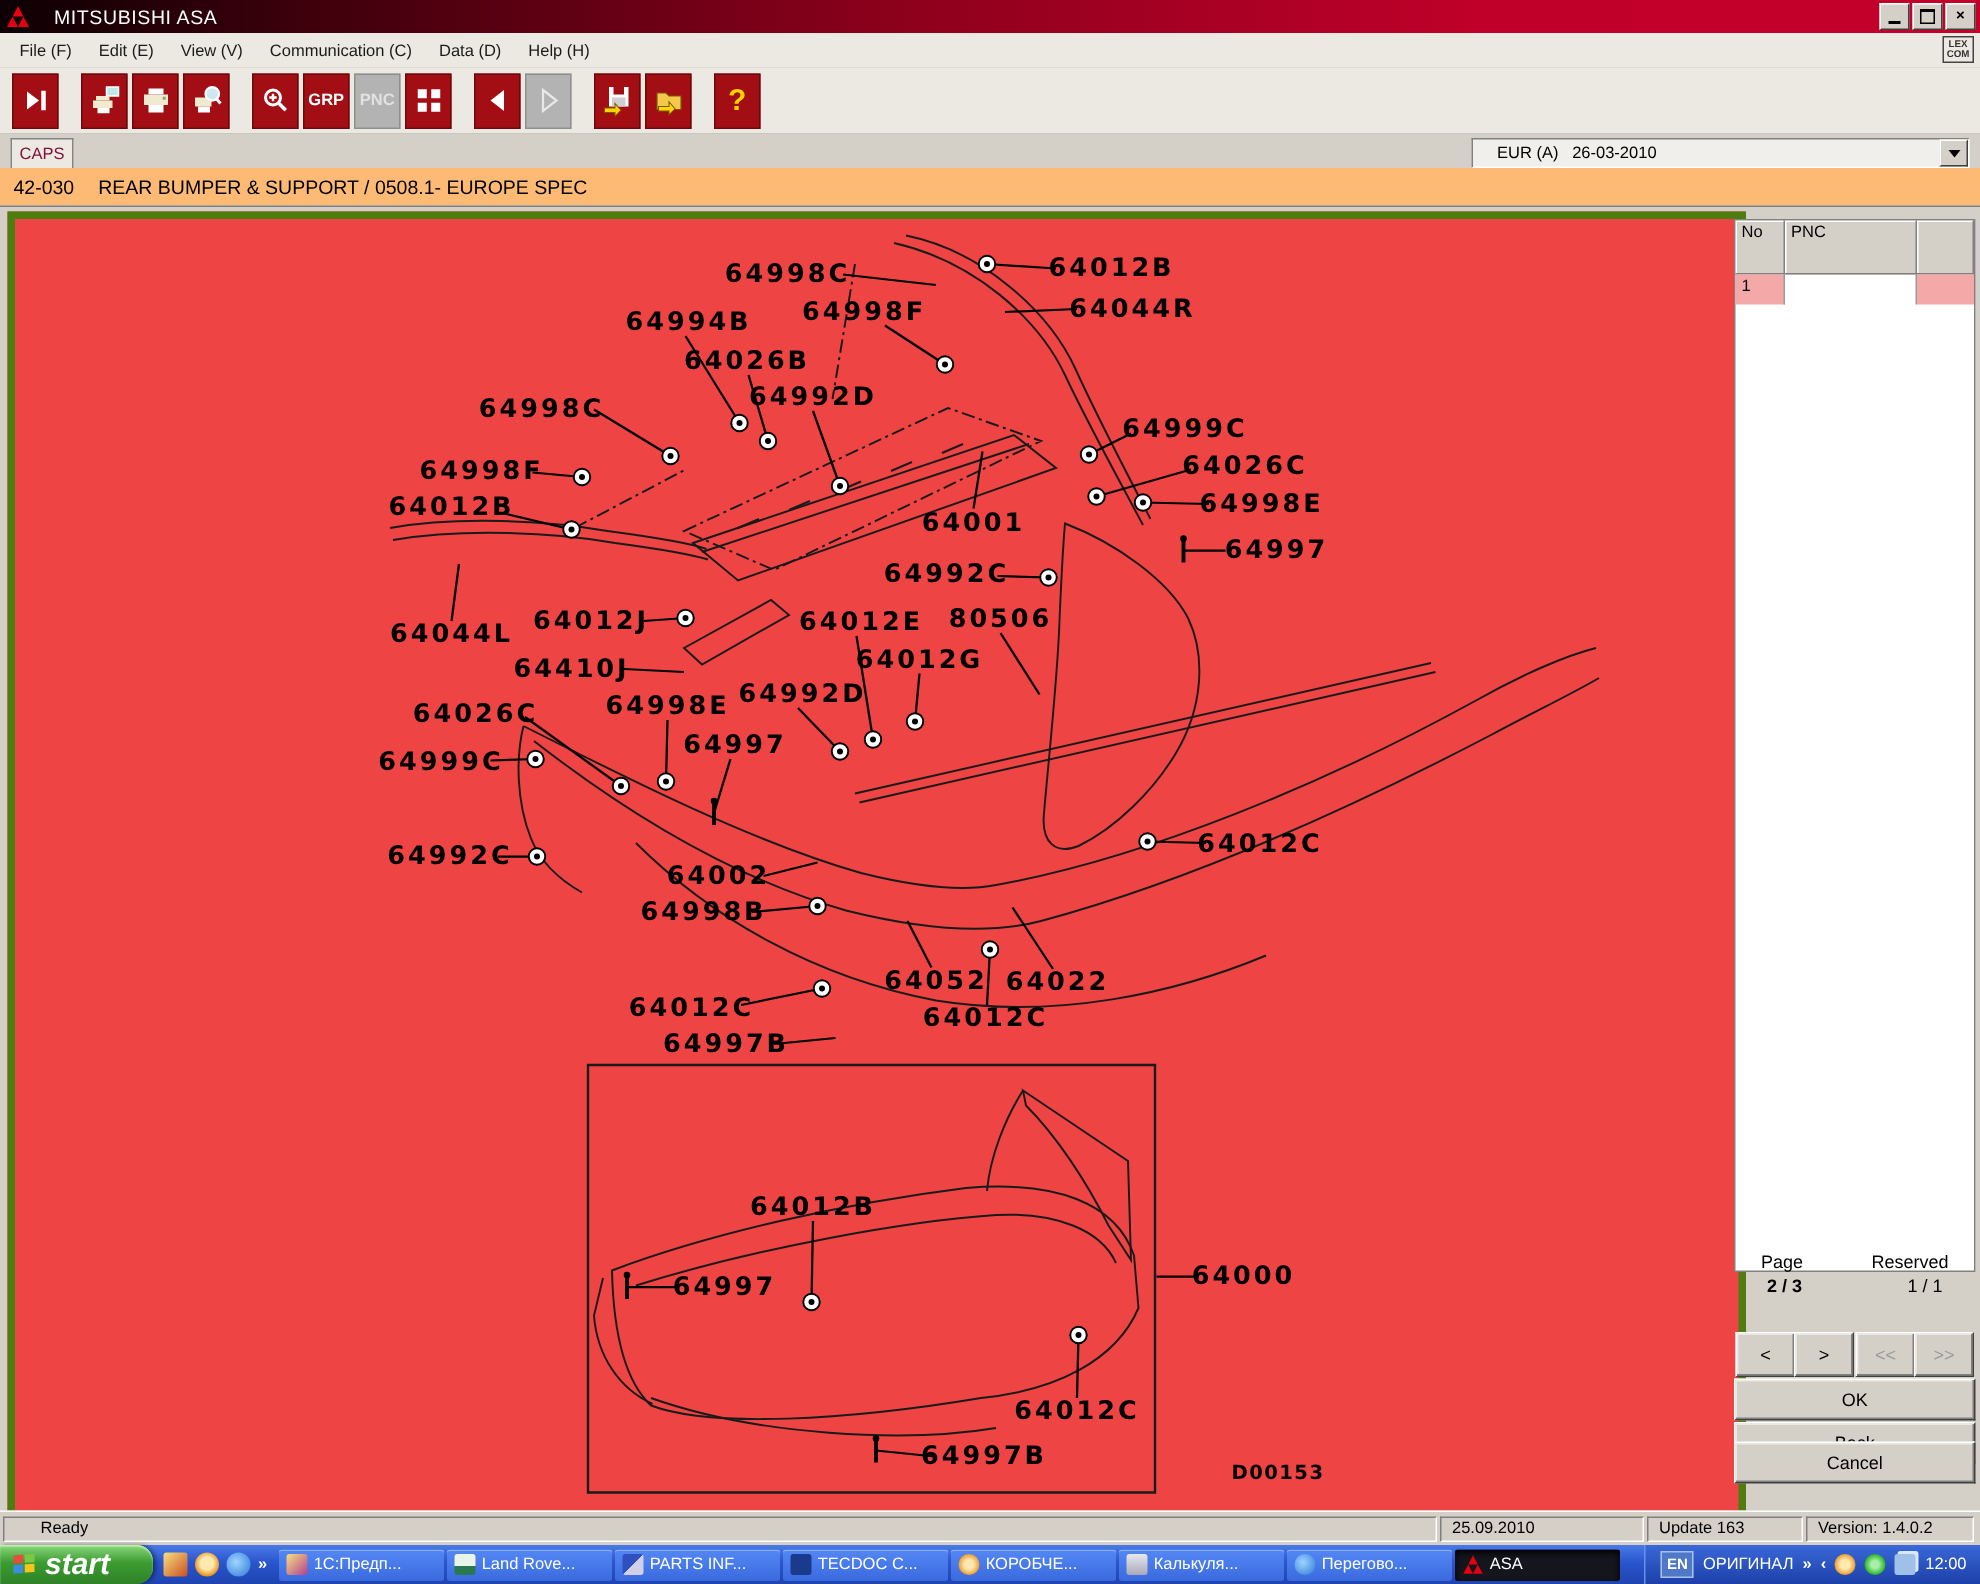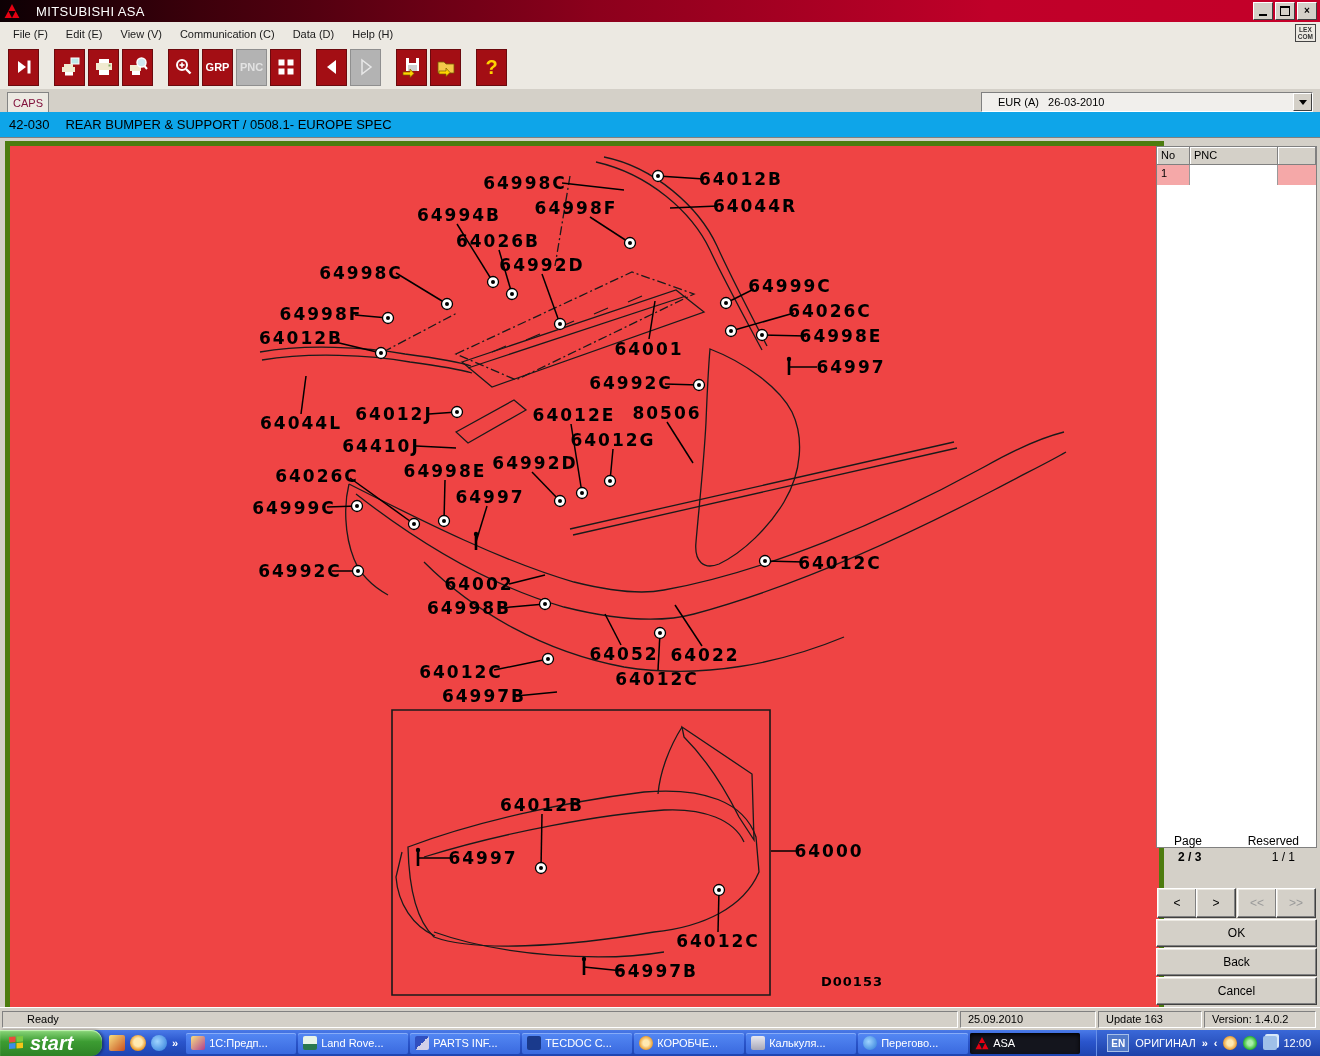--- a/index.html
+++ b/index.html
@@ -36,32 +36,32 @@
   .caps-tab{position:absolute;left:7px;top:3px;width:40px;height:20px;background:#ece9e2;
     border:1px solid #848484;border-bottom:none;font-size:11px;color:#82123d;
     display:flex;align-items:center;justify-content:center;}
   .combo{position:absolute;right:7px;top:3px;width:330px;height:18px;background:#f1efec;
     border:1px solid;border-color:#808080 #fff #fff #808080;display:flex;align-items:center;font-size:11px;color:#000;}
   .combo-value{flex:1;padding-left:4px;white-space:pre;margin-left:12px;}
   .combo-arrow{width:17px;height:16px;background:#d4d0c8;border:1px solid;border-color:#fff #404040 #404040 #fff;
     display:flex;align-items:center;justify-content:center;}
   .combo-arrow:after{content:"";border:4px solid transparent;border-top:5px solid #000;margin-top:4px;}
   
-  .infobar{position:absolute;top:112px;left:0;right:0;height:25px;background:#0ea5e9;
+  .infobar{position:absolute;top:112px;left:0;right:0;height:25px;background:#fdba74;
     display:flex;align-items:center;gap:16px;padding-left:9px;font-size:13px;color:#000;}
   
   .main{position:absolute;top:137px;left:0;right:0;bottom:48px;background:#d4d0c8;border-top:1px solid #808080;}
   .canvas{position:absolute;left:5px;top:3px;width:1149px;height:862px;background:#ef4444;border:5px solid #4d7c0f;}
   .canvas svg{display:block;}
   
   .panel{position:absolute;left:1156px;top:3px;width:161px;bottom:3px;font-size:11px;}
   .ptable{position:absolute;left:0;top:5px;right:0;height:700px;background:#fff;border:1px solid #808080;}
   .prow{display:flex;}
   .pcell{box-sizing:border-box;border-right:1px solid #9a9a9a;border-bottom:1px solid #9a9a9a;
-    padding:2px 4px;height:18px;}
+    padding:2px 4px;height:36px;}
   .phead .pcell{background:#d4d0c8;border-right:1px solid #808080;border-bottom:1px solid #808080;
     box-shadow:inset 1px 1px 0 #fff;}
   .c-no{width:33px;}.c-pnc{width:88px;}.c-x{flex:1;border-right:none;}
   .pink{background:#f5a8a8;}
   .pbody .pcell{height:20px;border-bottom:none;}
   .pagegrid{position:absolute;left:0;right:0;bottom:137px;height:34px;color:#000;}
   .pg-label{position:absolute;top:0;font-size:12px;}
   .pg-val{position:absolute;top:16px;font-size:12px;}
   .navrow{position:absolute;left:0;right:0;bottom:89px;height:28px;}
   .navbtn{position:absolute;top:0;width:38px;height:28px;background:#d4d0c8;
@@ -445,21 +445,21 @@
       <span class="pg-val" style="right:22px;">1 / 1</span>
     </div>
     <div class="navrow">
       <div class="navbtn" style="left:1px;">&lt;</div>
       <div class="navbtn" style="left:40px;">&gt;</div>
       <div class="navbtn dis" style="right:40px;">&lt;&lt;</div>
       <div class="navbtn dis" style="right:1px;">&gt;&gt;</div>
     </div>
     <div class="pbtn" style="bottom:58px;">OK</div>
     <div class="pbtn" style="bottom:29px;">Back</div>
-    <div class="pbtn" style="bottom:0;">Cancel</div>
+    <div class="pbtn" style="bottom:16px;">Cancel</div>
   </div>
 </div>
 
 <div class="statusbar">
   <div class="seg seg-ready">Ready</div>
   <div class="seg seg-date">25.09.2010</div>
   <div class="seg seg-upd">Update 163</div>
   <div class="seg seg-ver">Version: 1.4.0.2</div>
 </div>
 

